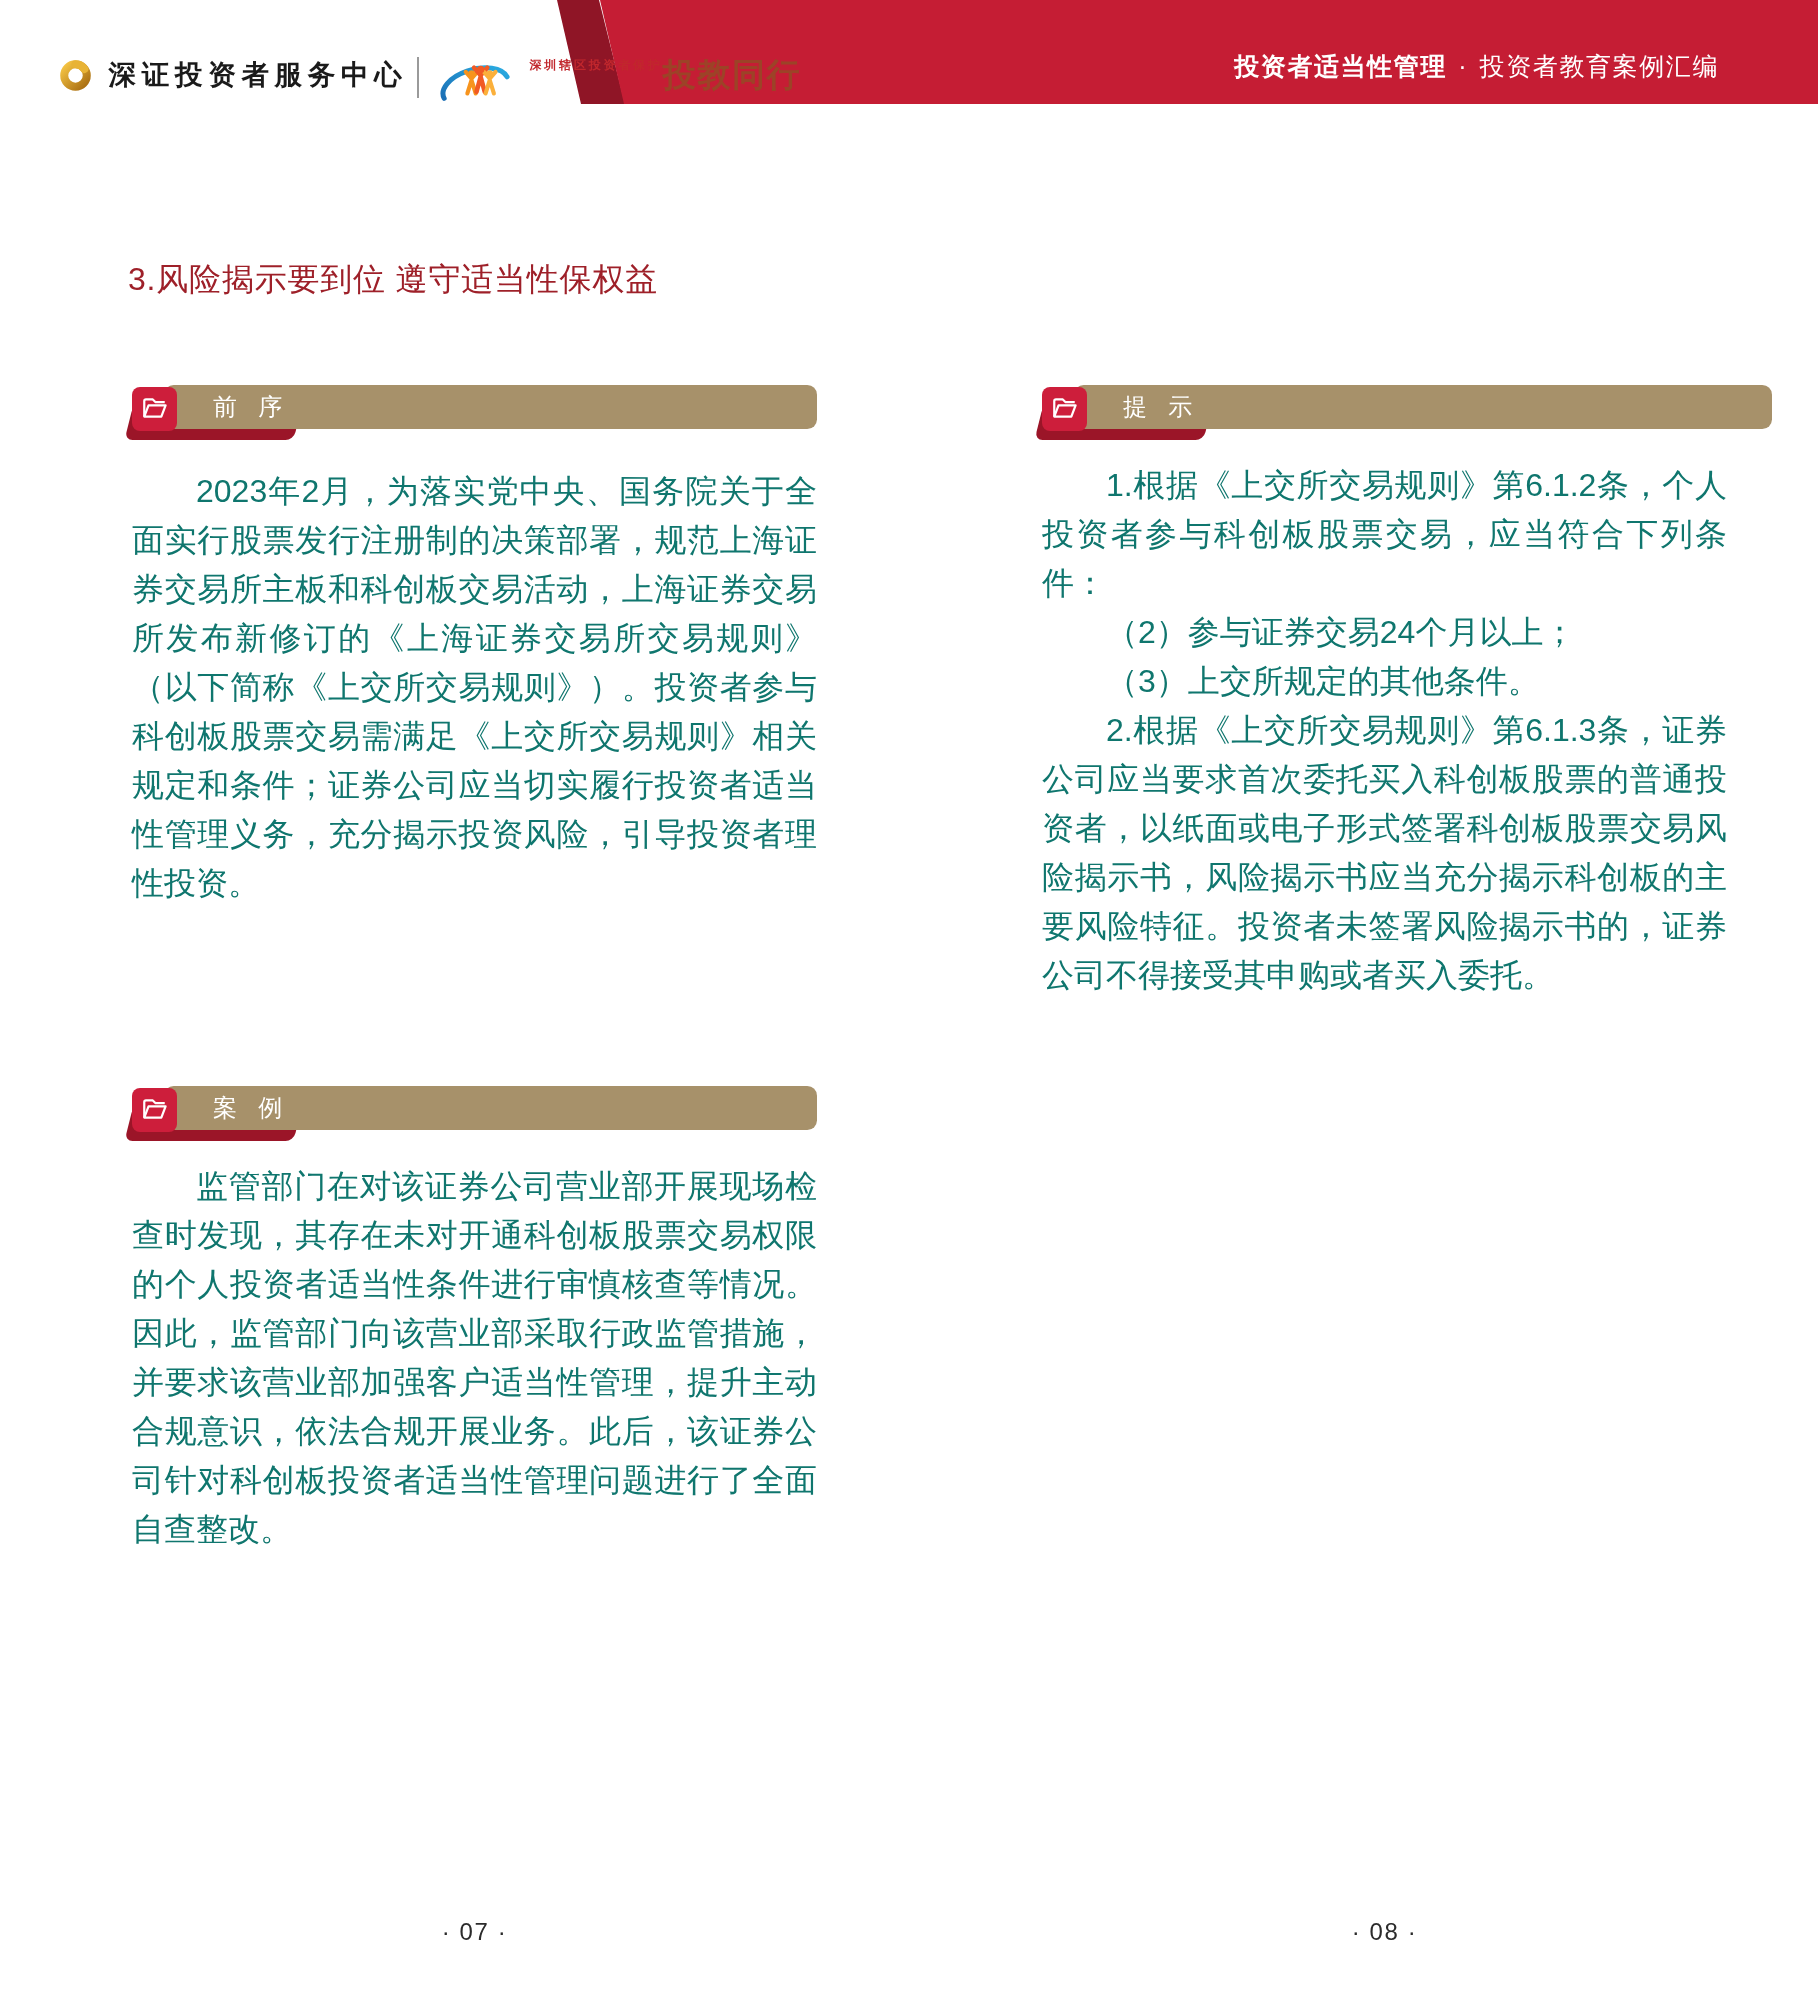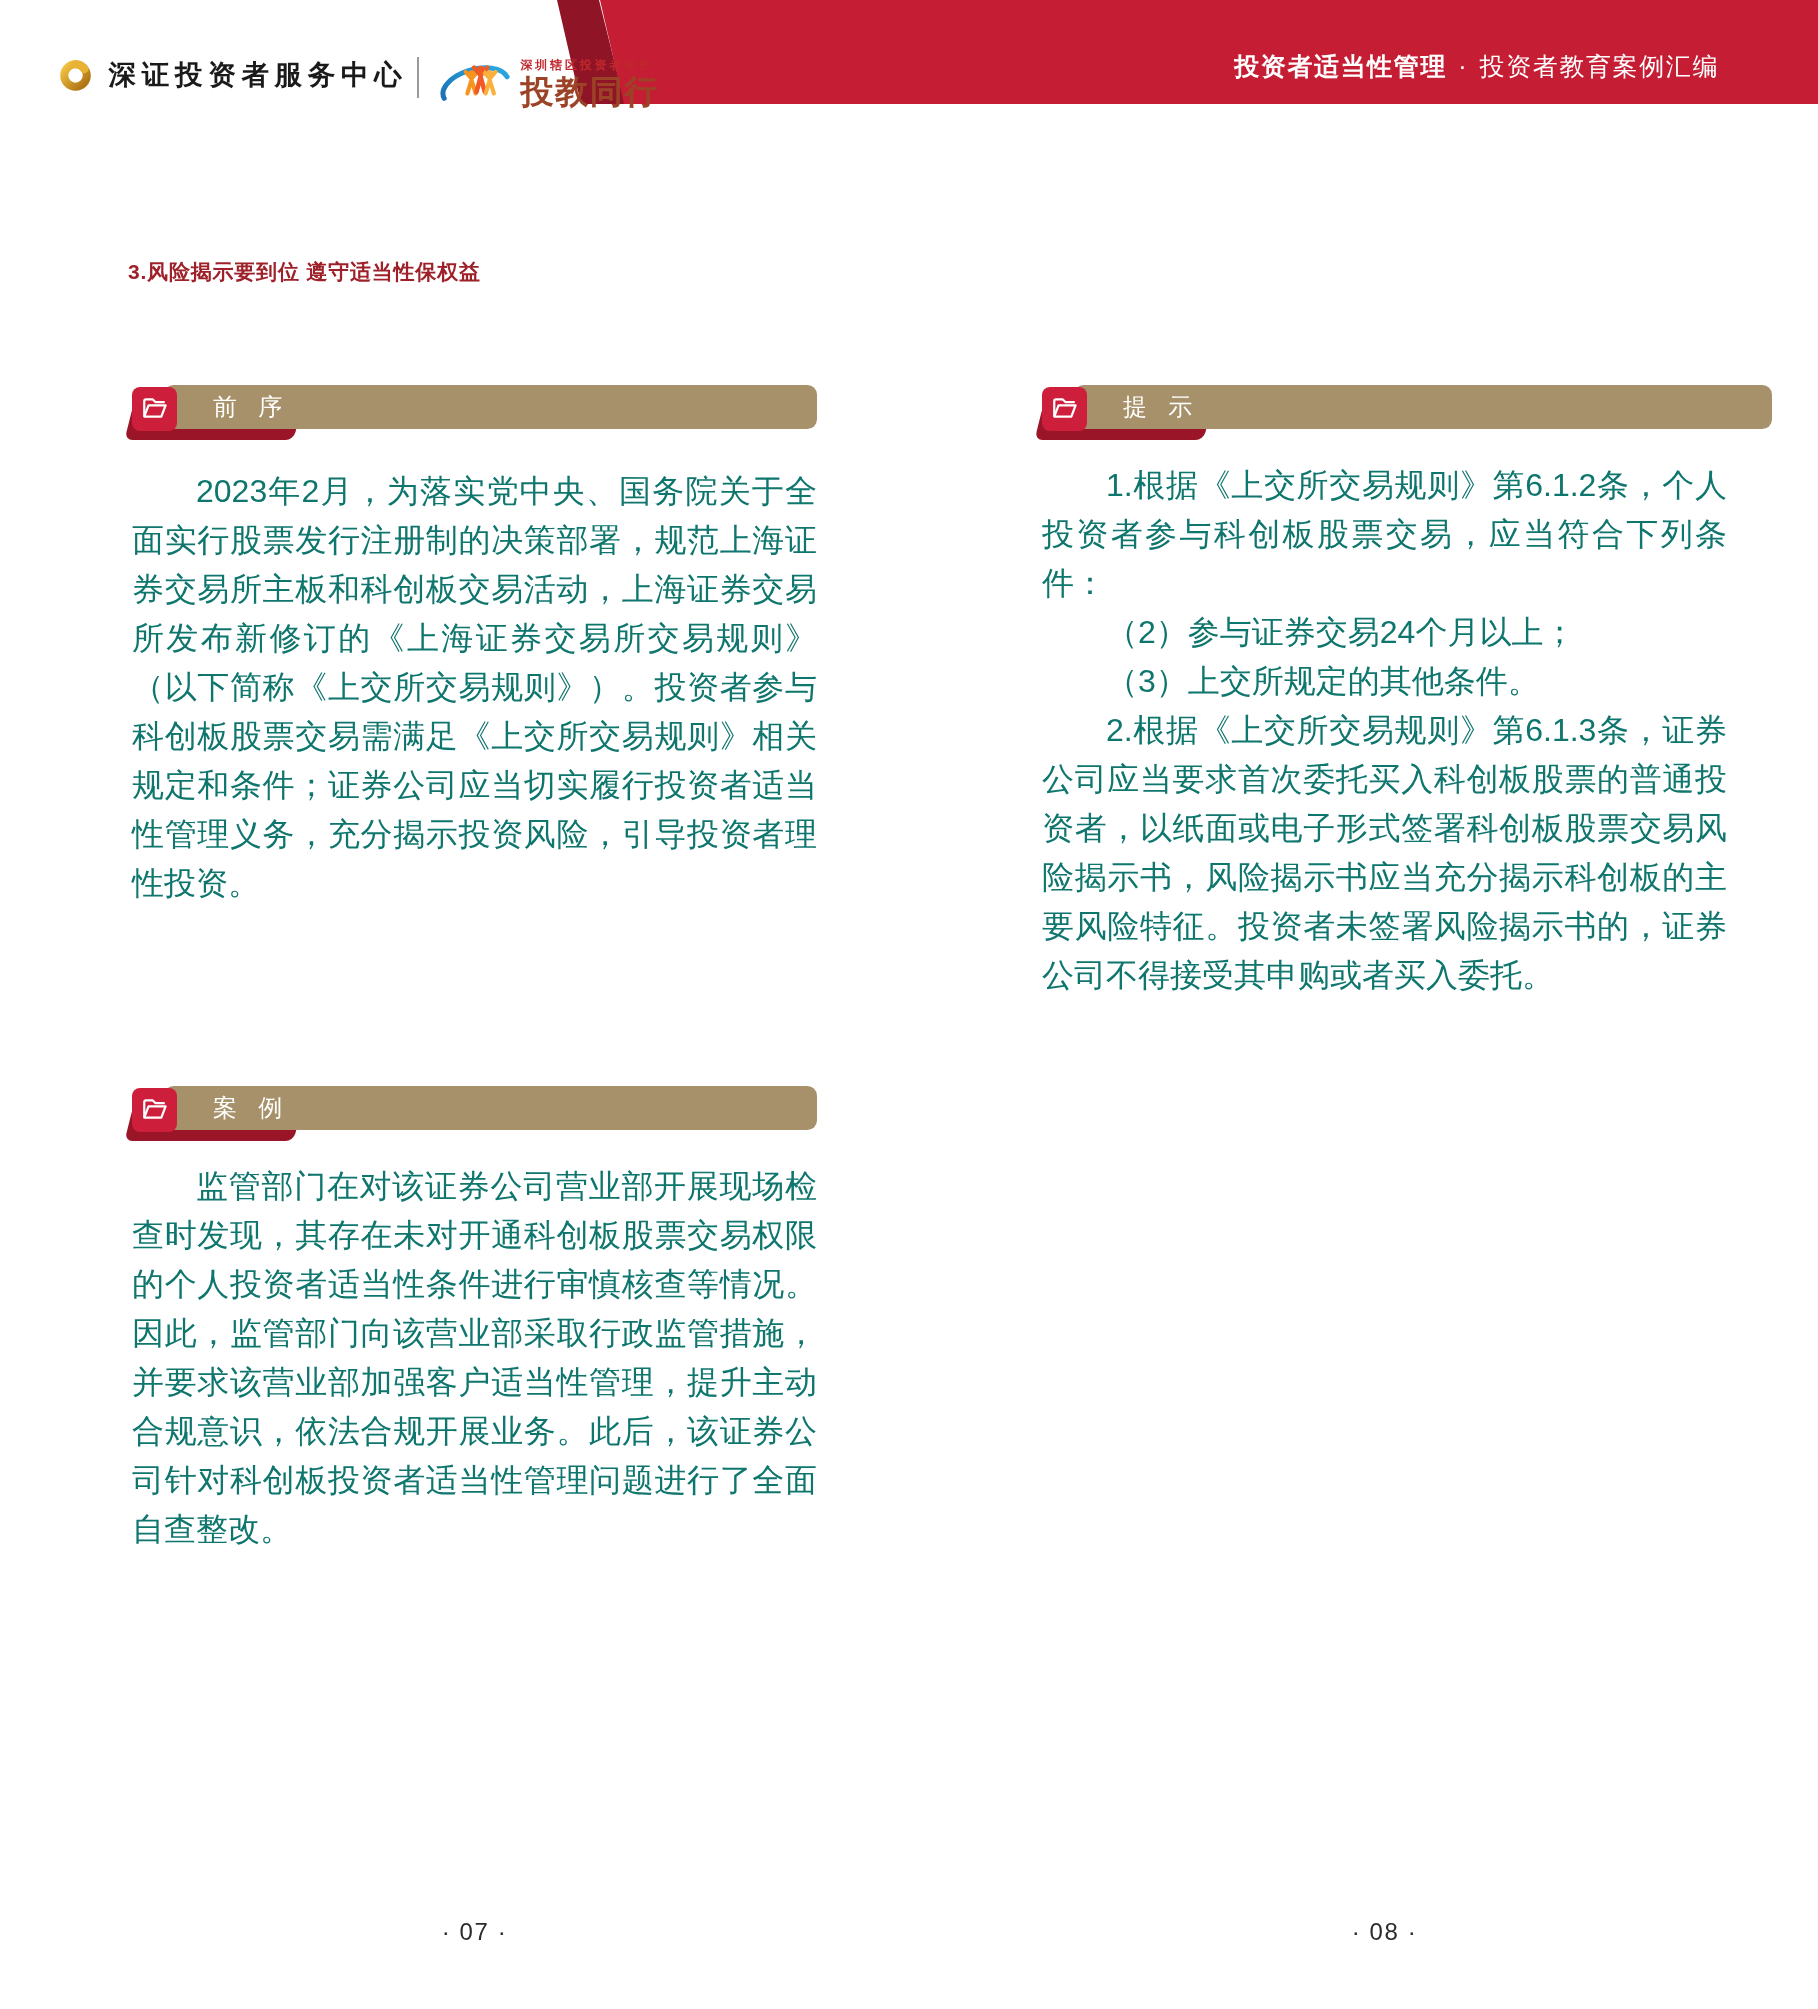--- a/index.html
+++ b/index.html
@@ -28,27 +28,27 @@
   .hdr-red-text .sep{margin:0 11.3px;font-weight:400;}
   .logo-row{
     position:absolute;left:57px;top:57px;height:49px;
     display:flex;align-items:flex-start;
   }
   .org-name{
     font-size:27.5px;font-weight:600;color:#1a1a1a;letter-spacing:5.7px;
     margin-left:14.6px;white-space:nowrap;
   }
   .logo-divider{width:2.4px;height:41px;background:#9a9a9a;margin:0 13px 0 9.7px;}
-  .brand-text{display:flex;flex-direction:column;justify-content:center;margin-left:4px;}
+  .brand-text{display:flex;flex-direction:row;justify-content:center;margin-left:13px;}
   .brand-small{font-size:12px;color:#c1272d;letter-spacing:2.8px;font-weight:700;white-space:nowrap;}
   .brand-large{font-size:33px;color:#9c4327;font-weight:900;letter-spacing:1.6px;line-height:1.1;white-space:nowrap;}
   
   .page-title{
     position:absolute;left:128px;top:258px;margin:0;
-    font-size:21px;font-weight:700;color:#9e2029;letter-spacing:0.8px;white-space:nowrap;
+    font-size:32px;font-weight:400;color:#9e2029;letter-spacing:0.8px;white-space:nowrap;
   }
   
   .sec-banner{position:absolute;height:57px;}
   .sec-banner .maroon{
     position:absolute;left:-3.2px;top:19.4px;width:169px;height:36px;
     background:#9b1528;border-radius:8px;transform:skewX(-14deg);
   }
   .sec-banner .tan{
     position:absolute;left:32px;right:0;top:0;height:44px;
     background:#a7916a;border-radius:9.7px;

